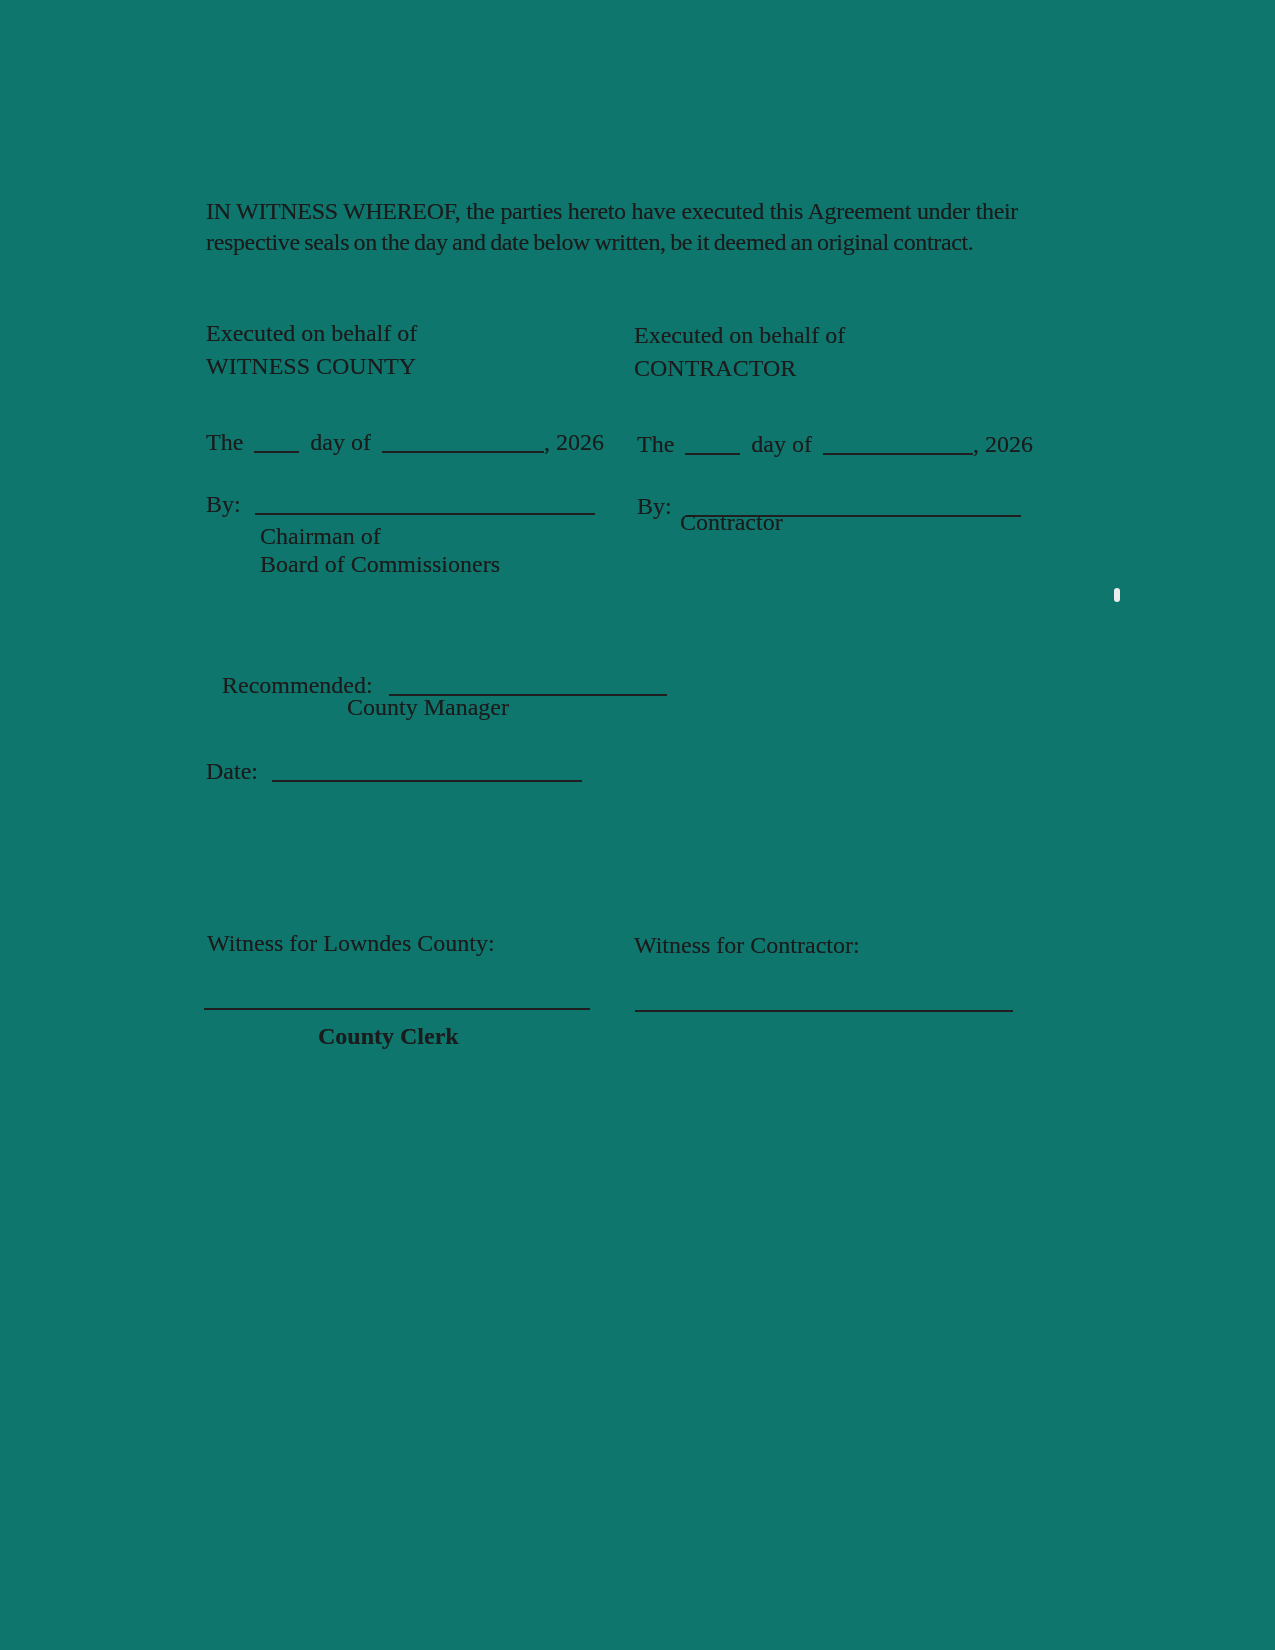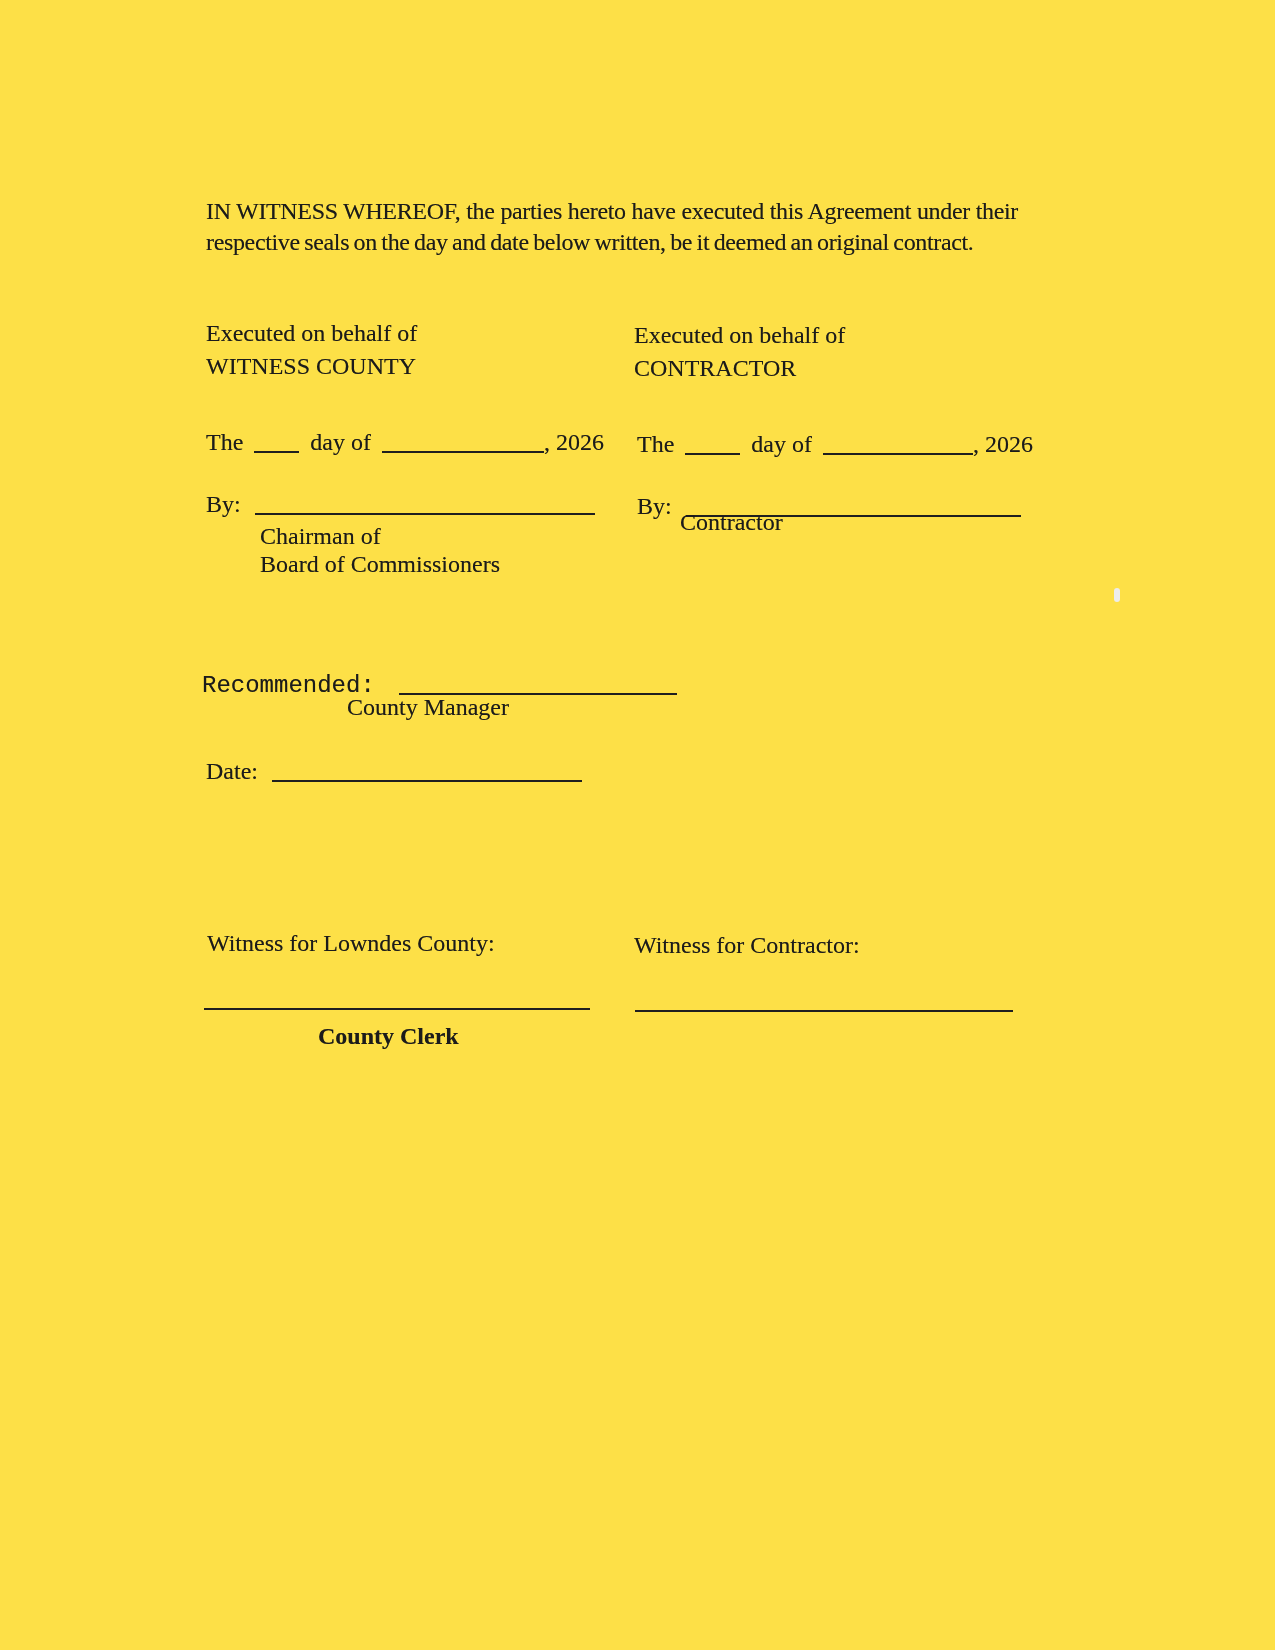--- a/index.html
+++ b/index.html
@@ -4,21 +4,21 @@
 <style>
   html, body {
     margin: 0;
     padding: 0;
     background: #ffffff;
   }
   .page {
     position: relative;
     width: 1275px;
     height: 1650px;
-    background: #fde047;
+    background: #0f766e;
     font-family: "Liberation Serif", "DejaVu Serif", serif;
     font-size: 24px;
     color: #1b1b1b;
     text-shadow: 0 0 0.6px rgba(20,20,20,0.45);
   }
   .abs { position: absolute; }
   .intro {
     left: 206px;
     top: 196px;
     width: 812px;
@@ -95,21 +95,21 @@
   </div>
 
   <div class="abs row" style="left:637px; top:481px;">
     <span>By:</span>
     <span class="blank" style="width:335px; margin-left:8px;"></span>
   </div>
   <div class="abs titles" style="left:680px; top:508px;">
     <div>Contractor</div>
   </div>
 
-  <div class="abs row" style="left:202px; top:660px;font-family:Liberation Mono, monospace;">
+  <div class="abs row" style="left:222px; top:660px;">
     <span>Recommended:</span>
     <span class="blank" style="width:278px; margin-left:10px;"></span>
   </div>
   <div class="abs" style="left:347px; top:694px;">County Manager</div>
 
   <div class="abs row" style="left:206px; top:746px;">
     <span>Date:</span>
     <span class="blank" style="width:310px; margin-left:8px;"></span>
   </div>
 

